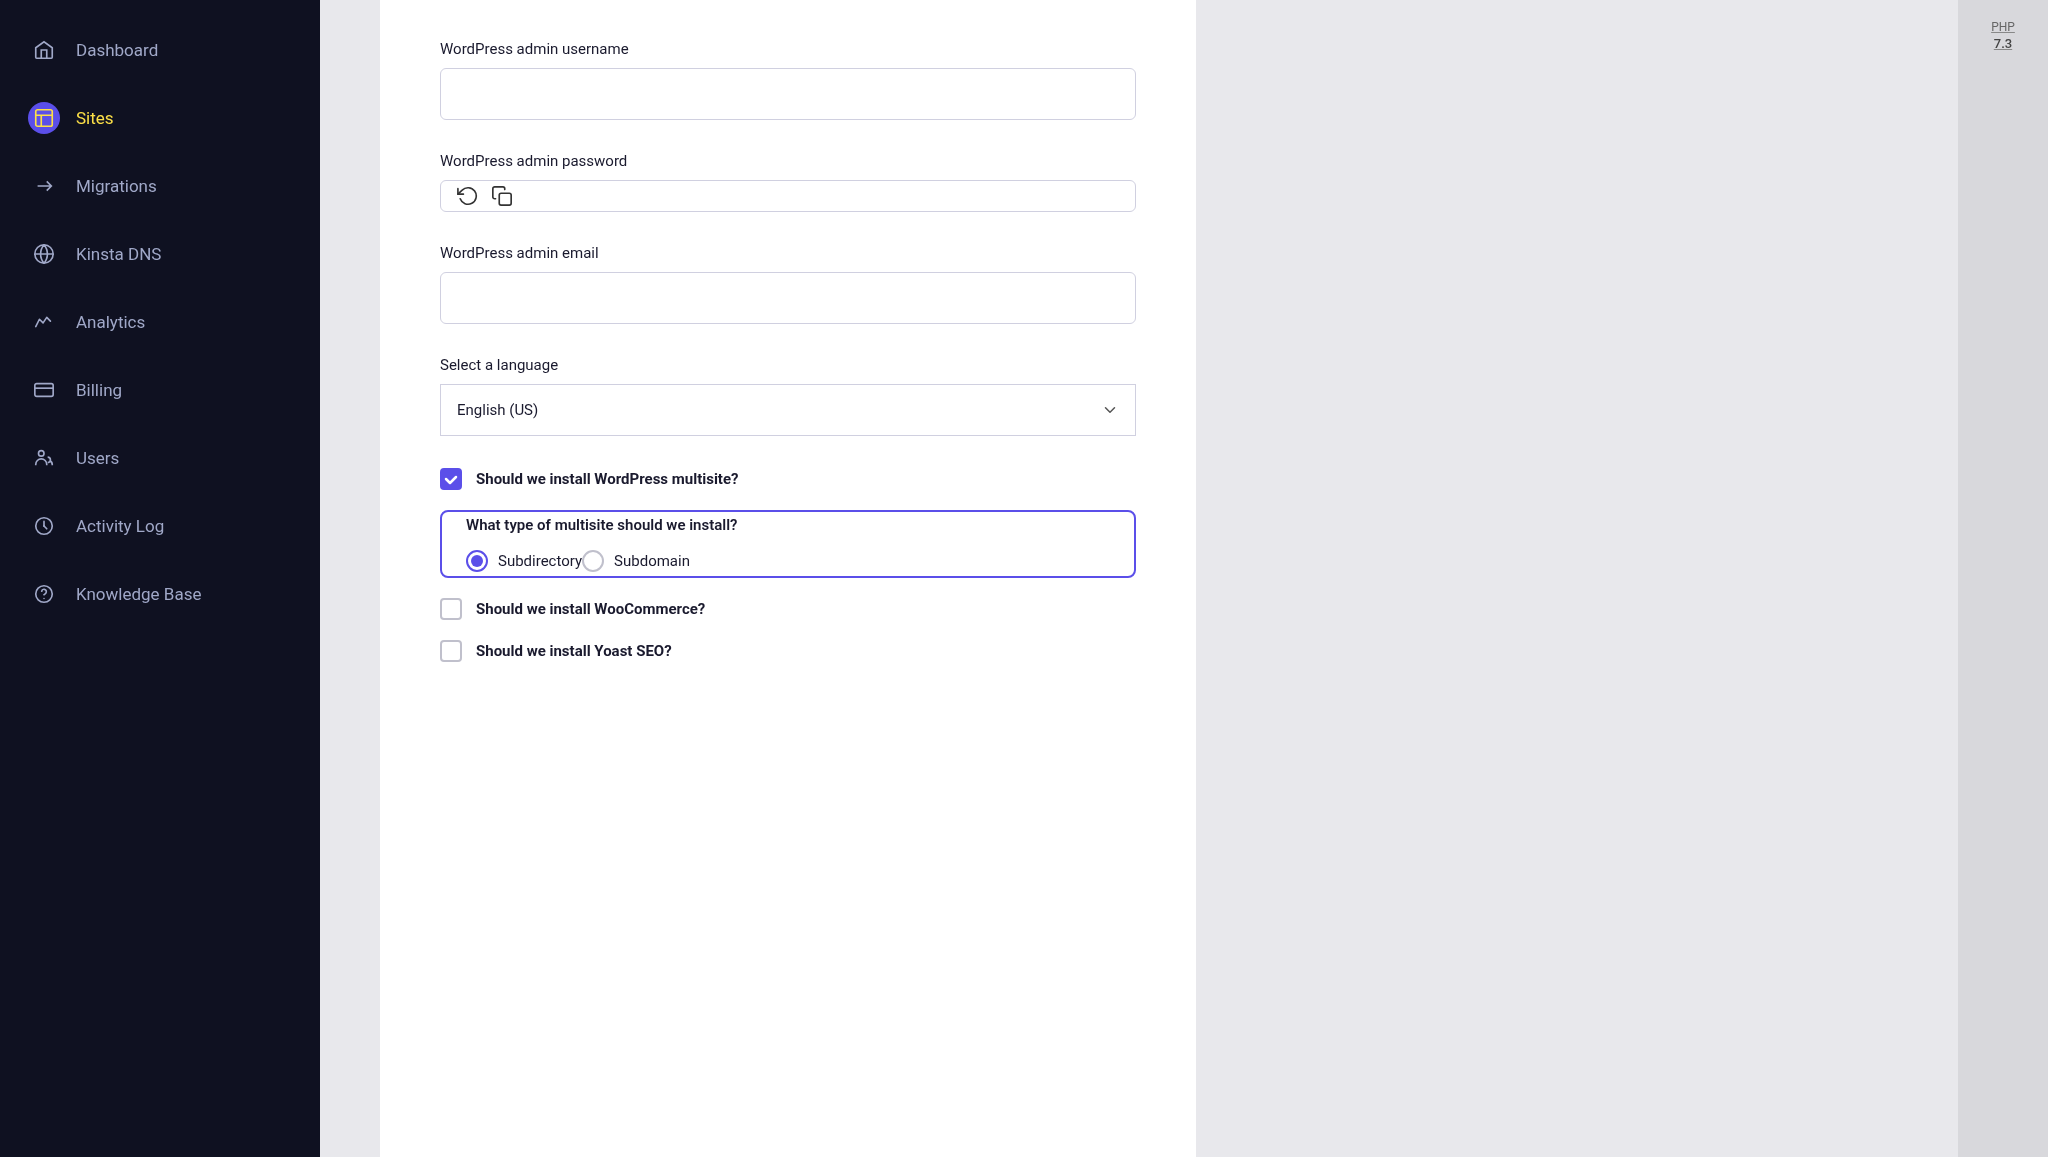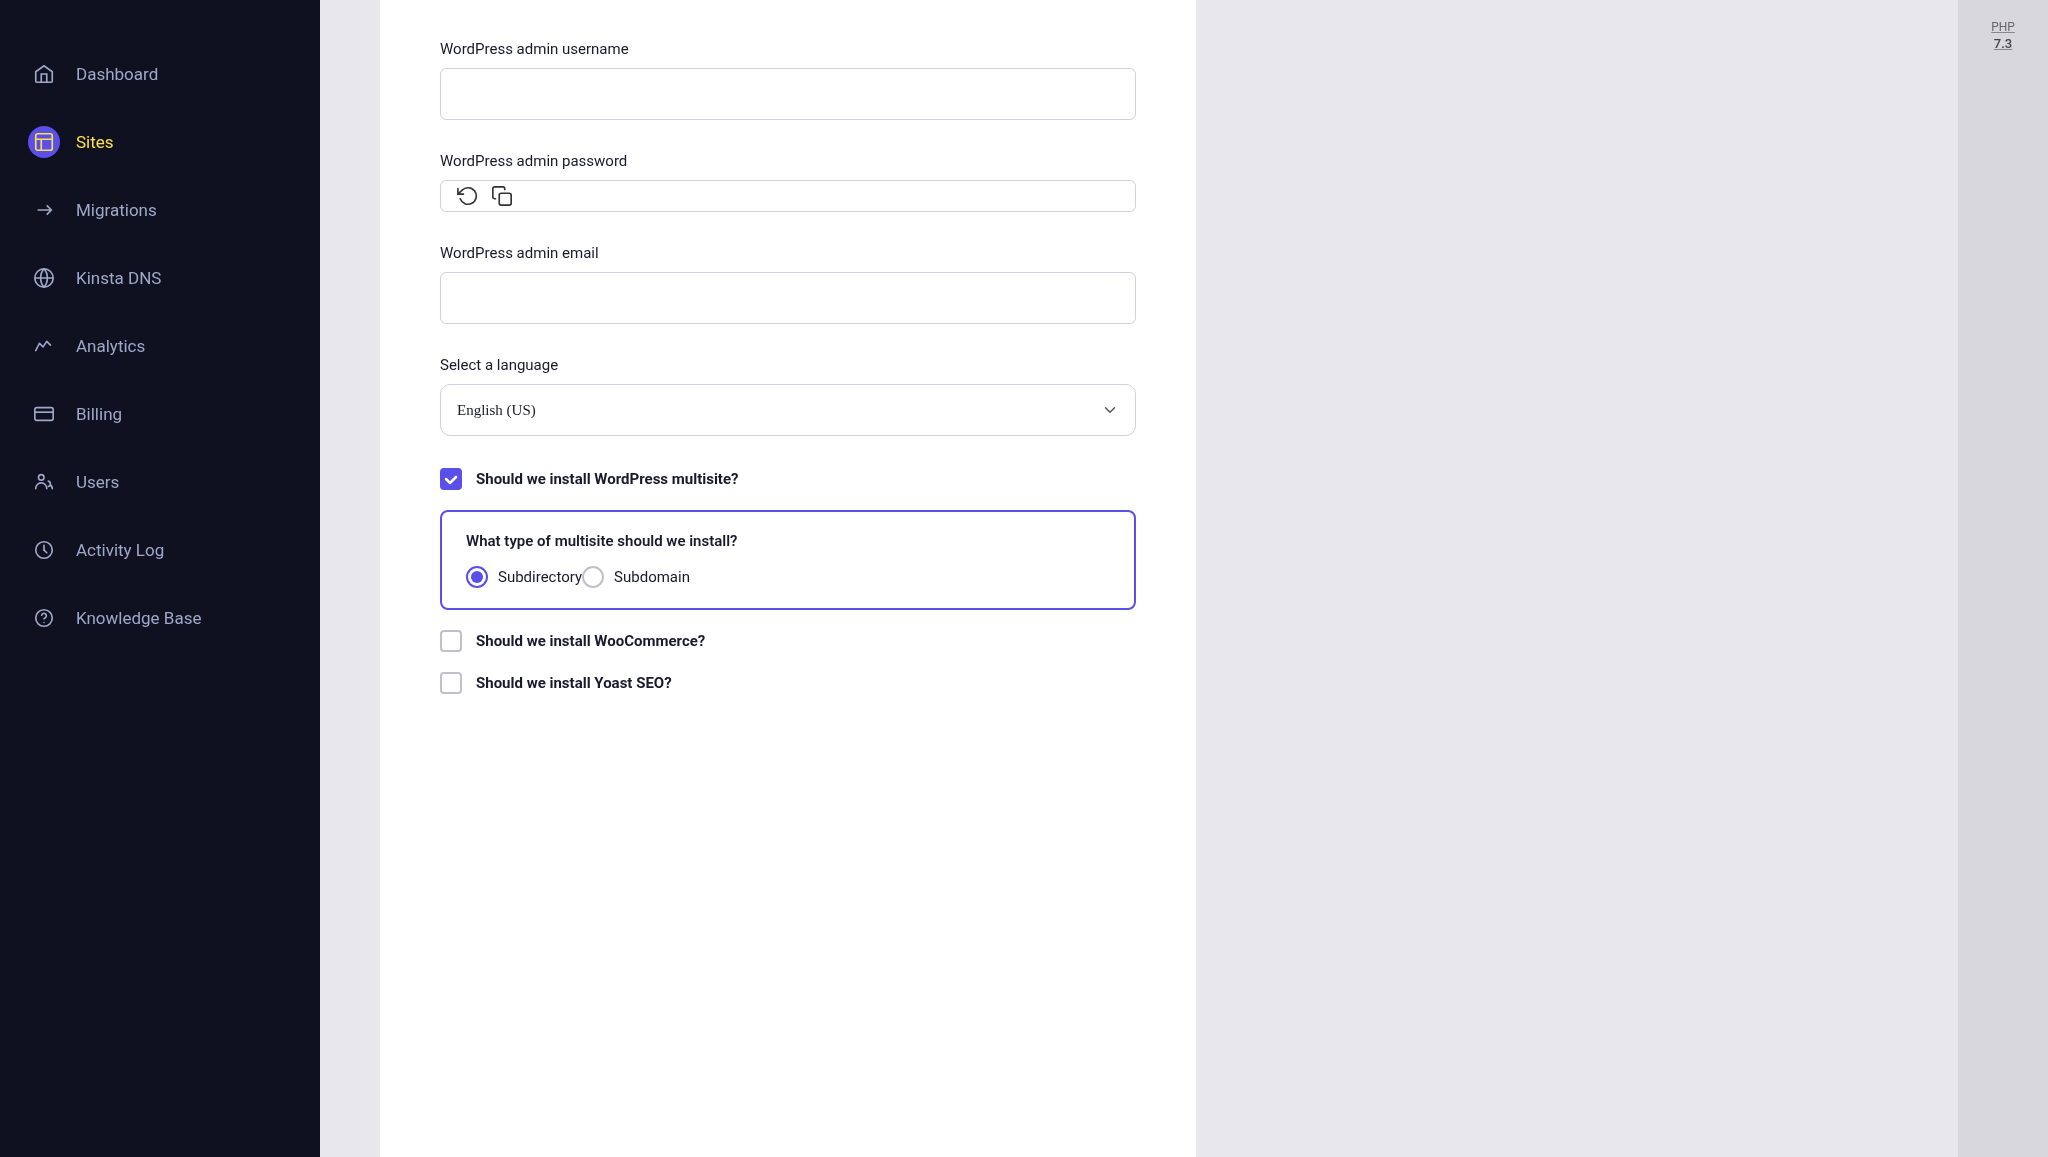--- a/index.html
+++ b/index.html
@@ -21,21 +21,20 @@
       padding: 0;
       height: 100vh;
       overflow-y: auto;
     }
 
     .sidebar-nav {
       display: flex;
       flex-direction: column;
       padding: 16px 0;
       gap: 0;
-      margin-top: 24px;
     }
 
     .sidebar-item {
       display: flex;
       align-items: center;
       gap: 16px;
       padding: 18px 28px;
       color: #a0a8c8;
       cursor: pointer;
       font-size: 17px;
@@ -174,30 +173,29 @@
 
     
     .select-wrap {
       position: relative;
     }
 
     .select-display {
       width: 100%;
       height: 52px;
       border: 1.5px solid #d0d0e0;
-      border-radius: 10px;
+      border-radius: 0;
       padding: 0 16px;
       font-size: 15px;
       color: #1a1a2e;
       background: #fff;
       display: flex;
       align-items: center;
       justify-content: space-between;
       cursor: pointer;
-      font-family: Liberation Serif, serif;
     }
 
     .select-display svg {
       width: 18px;
       height: 18px;
       stroke: #555;
       fill: none;
       stroke-width: 2;
     }
 
@@ -238,21 +236,21 @@
 
     .checkbox-label {
       font-size: 15px;
       color: #1a1a2e;
     }
 
     
     .multisite-box {
       border: 2.5px solid #5b4fe9;
       border-radius: 8px;
-      padding: 20px 24px;
+      padding: 4px 24px;
       margin-bottom: 20px;
       background: #fff;
     }
 
     .multisite-box-title {
       font-size: 15px;
       font-weight: 600;
       color: #1a1a2e;
       margin-bottom: 16px;
     }

